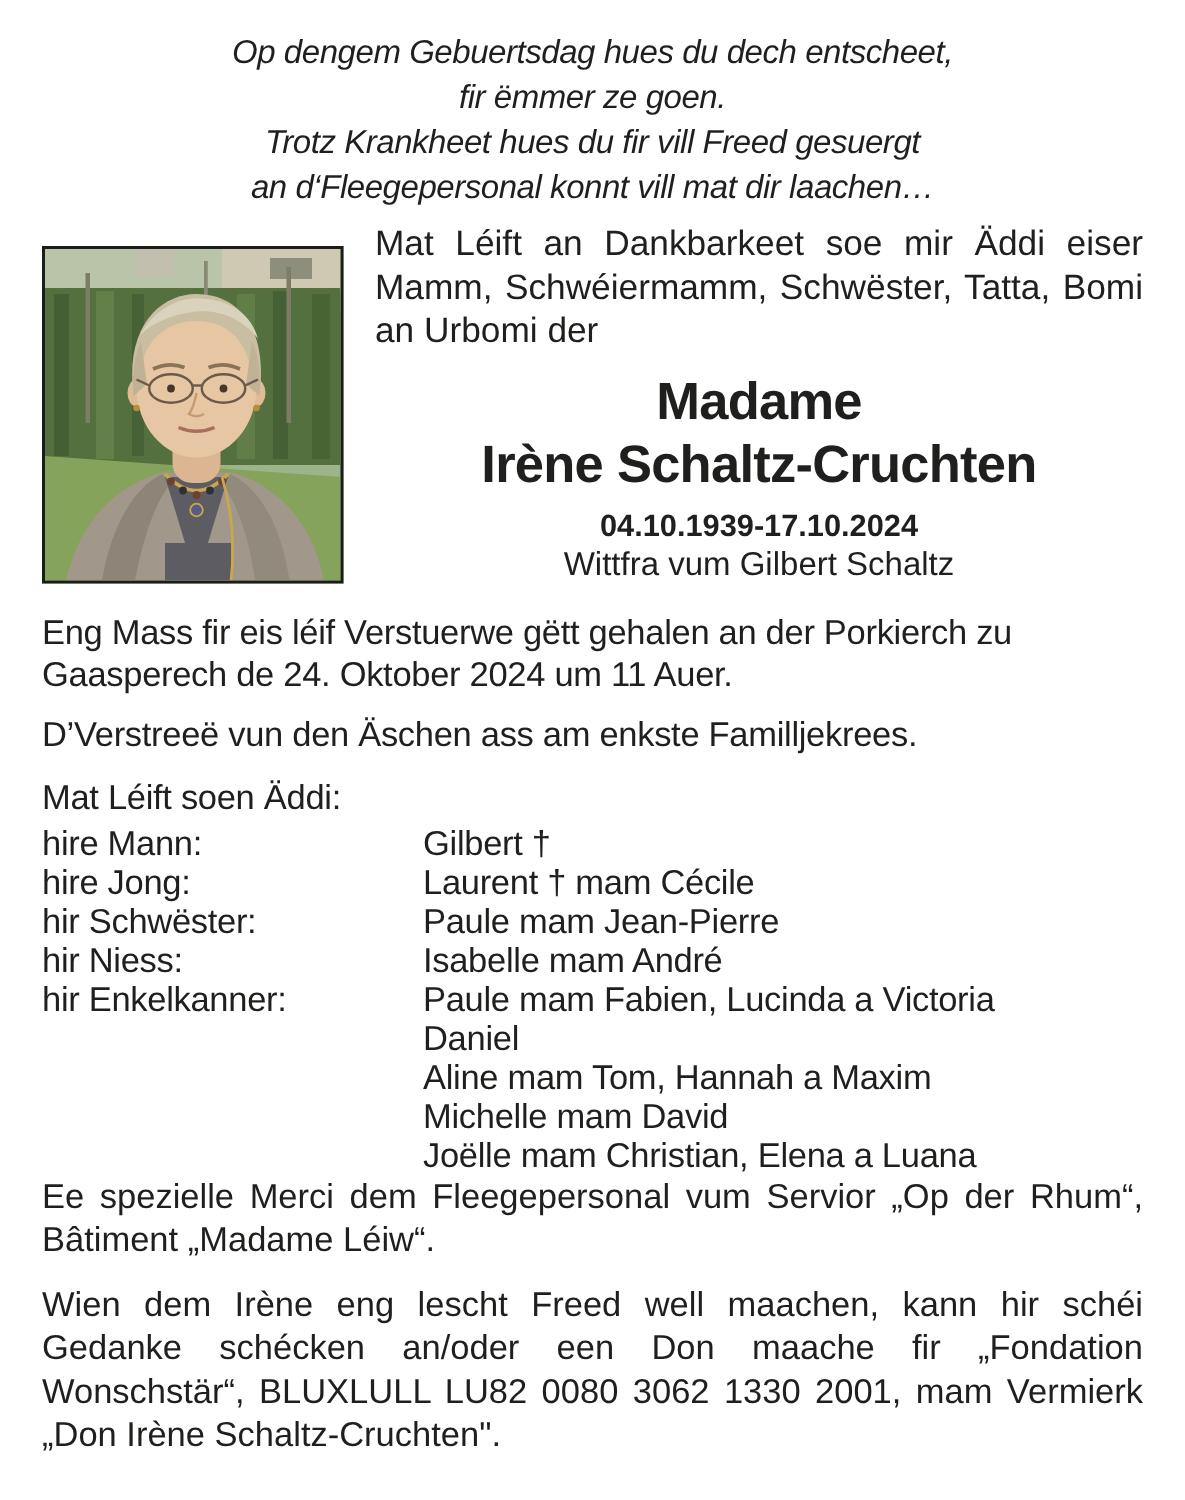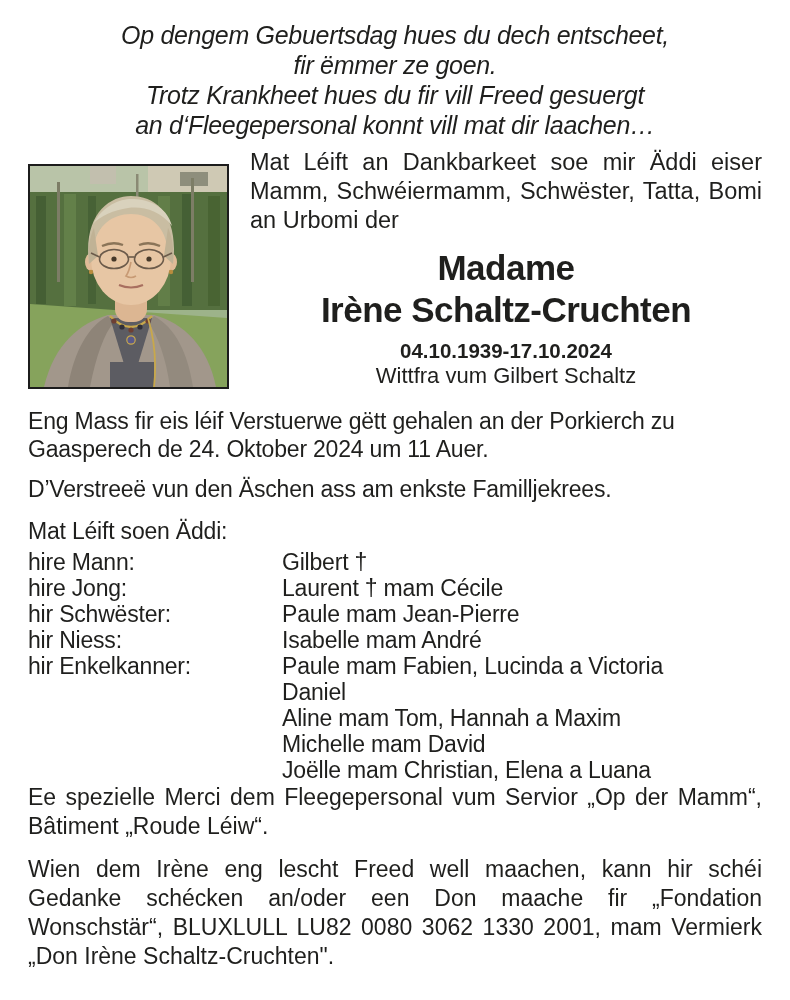--- a/index.html
+++ b/index.html
@@ -9,21 +9,21 @@
     box-sizing:border-box;
     padding:20px 28px;
     background:#ffffff;
     color:#1f1f1d;
     font-family:"Liberation Sans", sans-serif;
     overflow:hidden;
   }
   .epigraph {
     text-align:center;
     font-style:italic;
-    font-size:25px;
+    font-size:22px;
     line-height:30px;
     letter-spacing:-0.3px;
     margin-bottom:8px;
   }
   .top-row { display:flex; gap:21px; margin-bottom:18px;align-items:flex-end; }
   .photo-frame {
     flex:0 0 auto;
     width:197px; height:221px;
     border:2px solid #1c1c1c;
     overflow:hidden;
@@ -203,16 +203,16 @@
       <div class="fvals">
         <div>Paule mam Fabien, Lucinda a Victoria</div>
         <div>Daniel</div>
         <div>Aline mam Tom, Hannah a Maxim</div>
         <div>Michelle mam David</div>
         <div>Joëlle mam Christian, Elena a Luana</div>
       </div>
     </div>
   </div>
 
-  <p class="body wide just thanks">Ee spezielle Merci dem Fleegepersonal vum Servior „Op der Mamm“, Bâtiment „Roude Léiw“.</p>
+  <p class="body wide just thanks">Ee spezielle Merci dem Fleegepersonal vum Servior „Op der Rhum“, Bâtiment „Madame Léiw“.</p>
   <p class="body wide just donation">Wien dem Irène eng lescht Freed well maachen, kann hir schéi Gedanke schécken an/oder een Don maache fir „Fondation Wonschstär“, BLUXLULL LU82 0080 3062 1330 2001, mam Vermierk „Don Irène Schaltz-Cruchten".</p>
 
 </div>
 
 </body></html>

